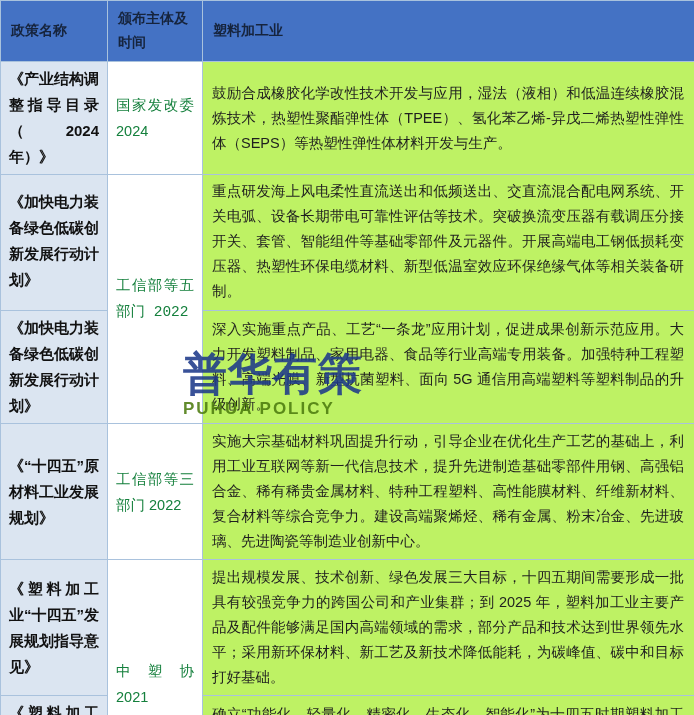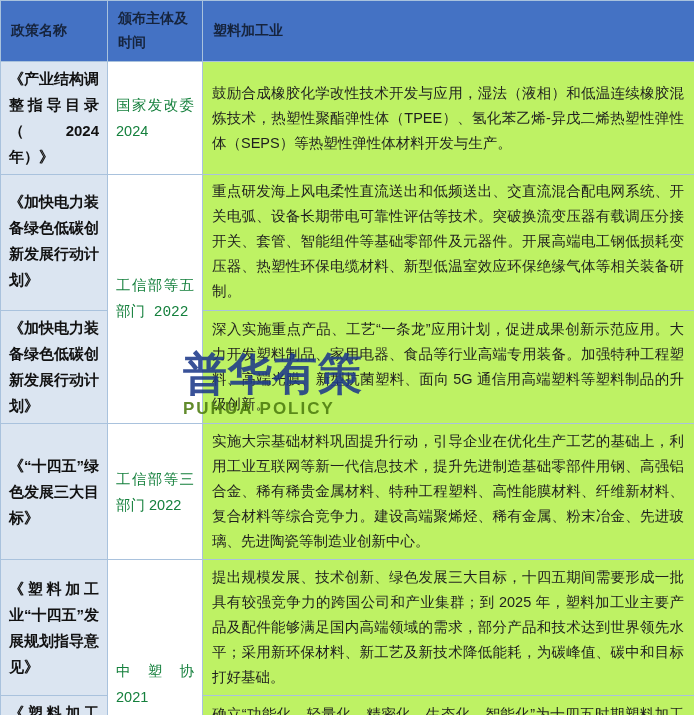--- a/index.html
+++ b/index.html
@@ -127,21 +127,21 @@
     <tr class="r2">
       <td class="policy">《加快电力装备绿色低碳创新发展行动计划》</td>
       <td class="issuer" rowspan="2">工信部等五部门 2022</td>
       <td class="content">重点研发海上风电柔性直流送出和低频送出、交直流混合配电网系统、开关电弧、设备长期带电可靠性评估等技术。突破换流变压器有载调压分接开关、套管、智能组件等基础零部件及元器件。开展高端电工钢低损耗变压器、热塑性环保电缆材料、新型低温室效应环保绝缘气体等相关装备研制。</td>
     </tr>
     <tr class="r3">
       <td class="policy">《加快电力装备绿色低碳创新发展行动计划》</td>
       <td class="content">深入实施重点产品、工艺“一条龙”应用计划，促进成果创新示范应用。大力开发塑料制品、家用电器、食品等行业高端专用装备。加强特种工程塑料、高端光膜、新型抗菌塑料、面向 5G 通信用高端塑料等塑料制品的升级创新。</td>
     </tr>
     <tr class="r4">
-      <td class="policy">《“十四五”绿色发展三大目标》</td>
+      <td class="policy">《“十四五”原材料工业发展规划》</td>
       <td class="issuer">工信部等三部门 2022</td>
       <td class="content">实施大宗基础材料巩固提升行动，引导企业在优化生产工艺的基础上，利用工业互联网等新一代信息技术，提升先进制造基础零部件用钢、高强铝合金、稀有稀贵金属材料、特种工程塑料、高性能膜材料、纤维新材料、复合材料等综合竞争力。建设高端聚烯烃、稀有金属、粉末冶金、先进玻璃、先进陶瓷等制造业创新中心。</td>
     </tr>
     <tr class="r5">
       <td class="policy">《塑料加工业“十四五”发展规划指导意见》</td>
       <td class="issuer" rowspan="2">中塑协 2021</td>
       <td class="content">提出规模发展、技术创新、绿色发展三大目标，十四五期间需要形成一批具有较强竞争力的跨国公司和产业集群；到 2025 年，塑料加工业主要产品及配件能够满足国内高端领域的需求，部分产品和技术达到世界领先水平；采用新环保材料、新工艺及新技术降低能耗，为碳峰值、碳中和目标打好基础。</td>
     </tr>
     <tr class="r6">
       <td class="policy">《塑料加工业“十四五”科技创新指导意见》</td>

